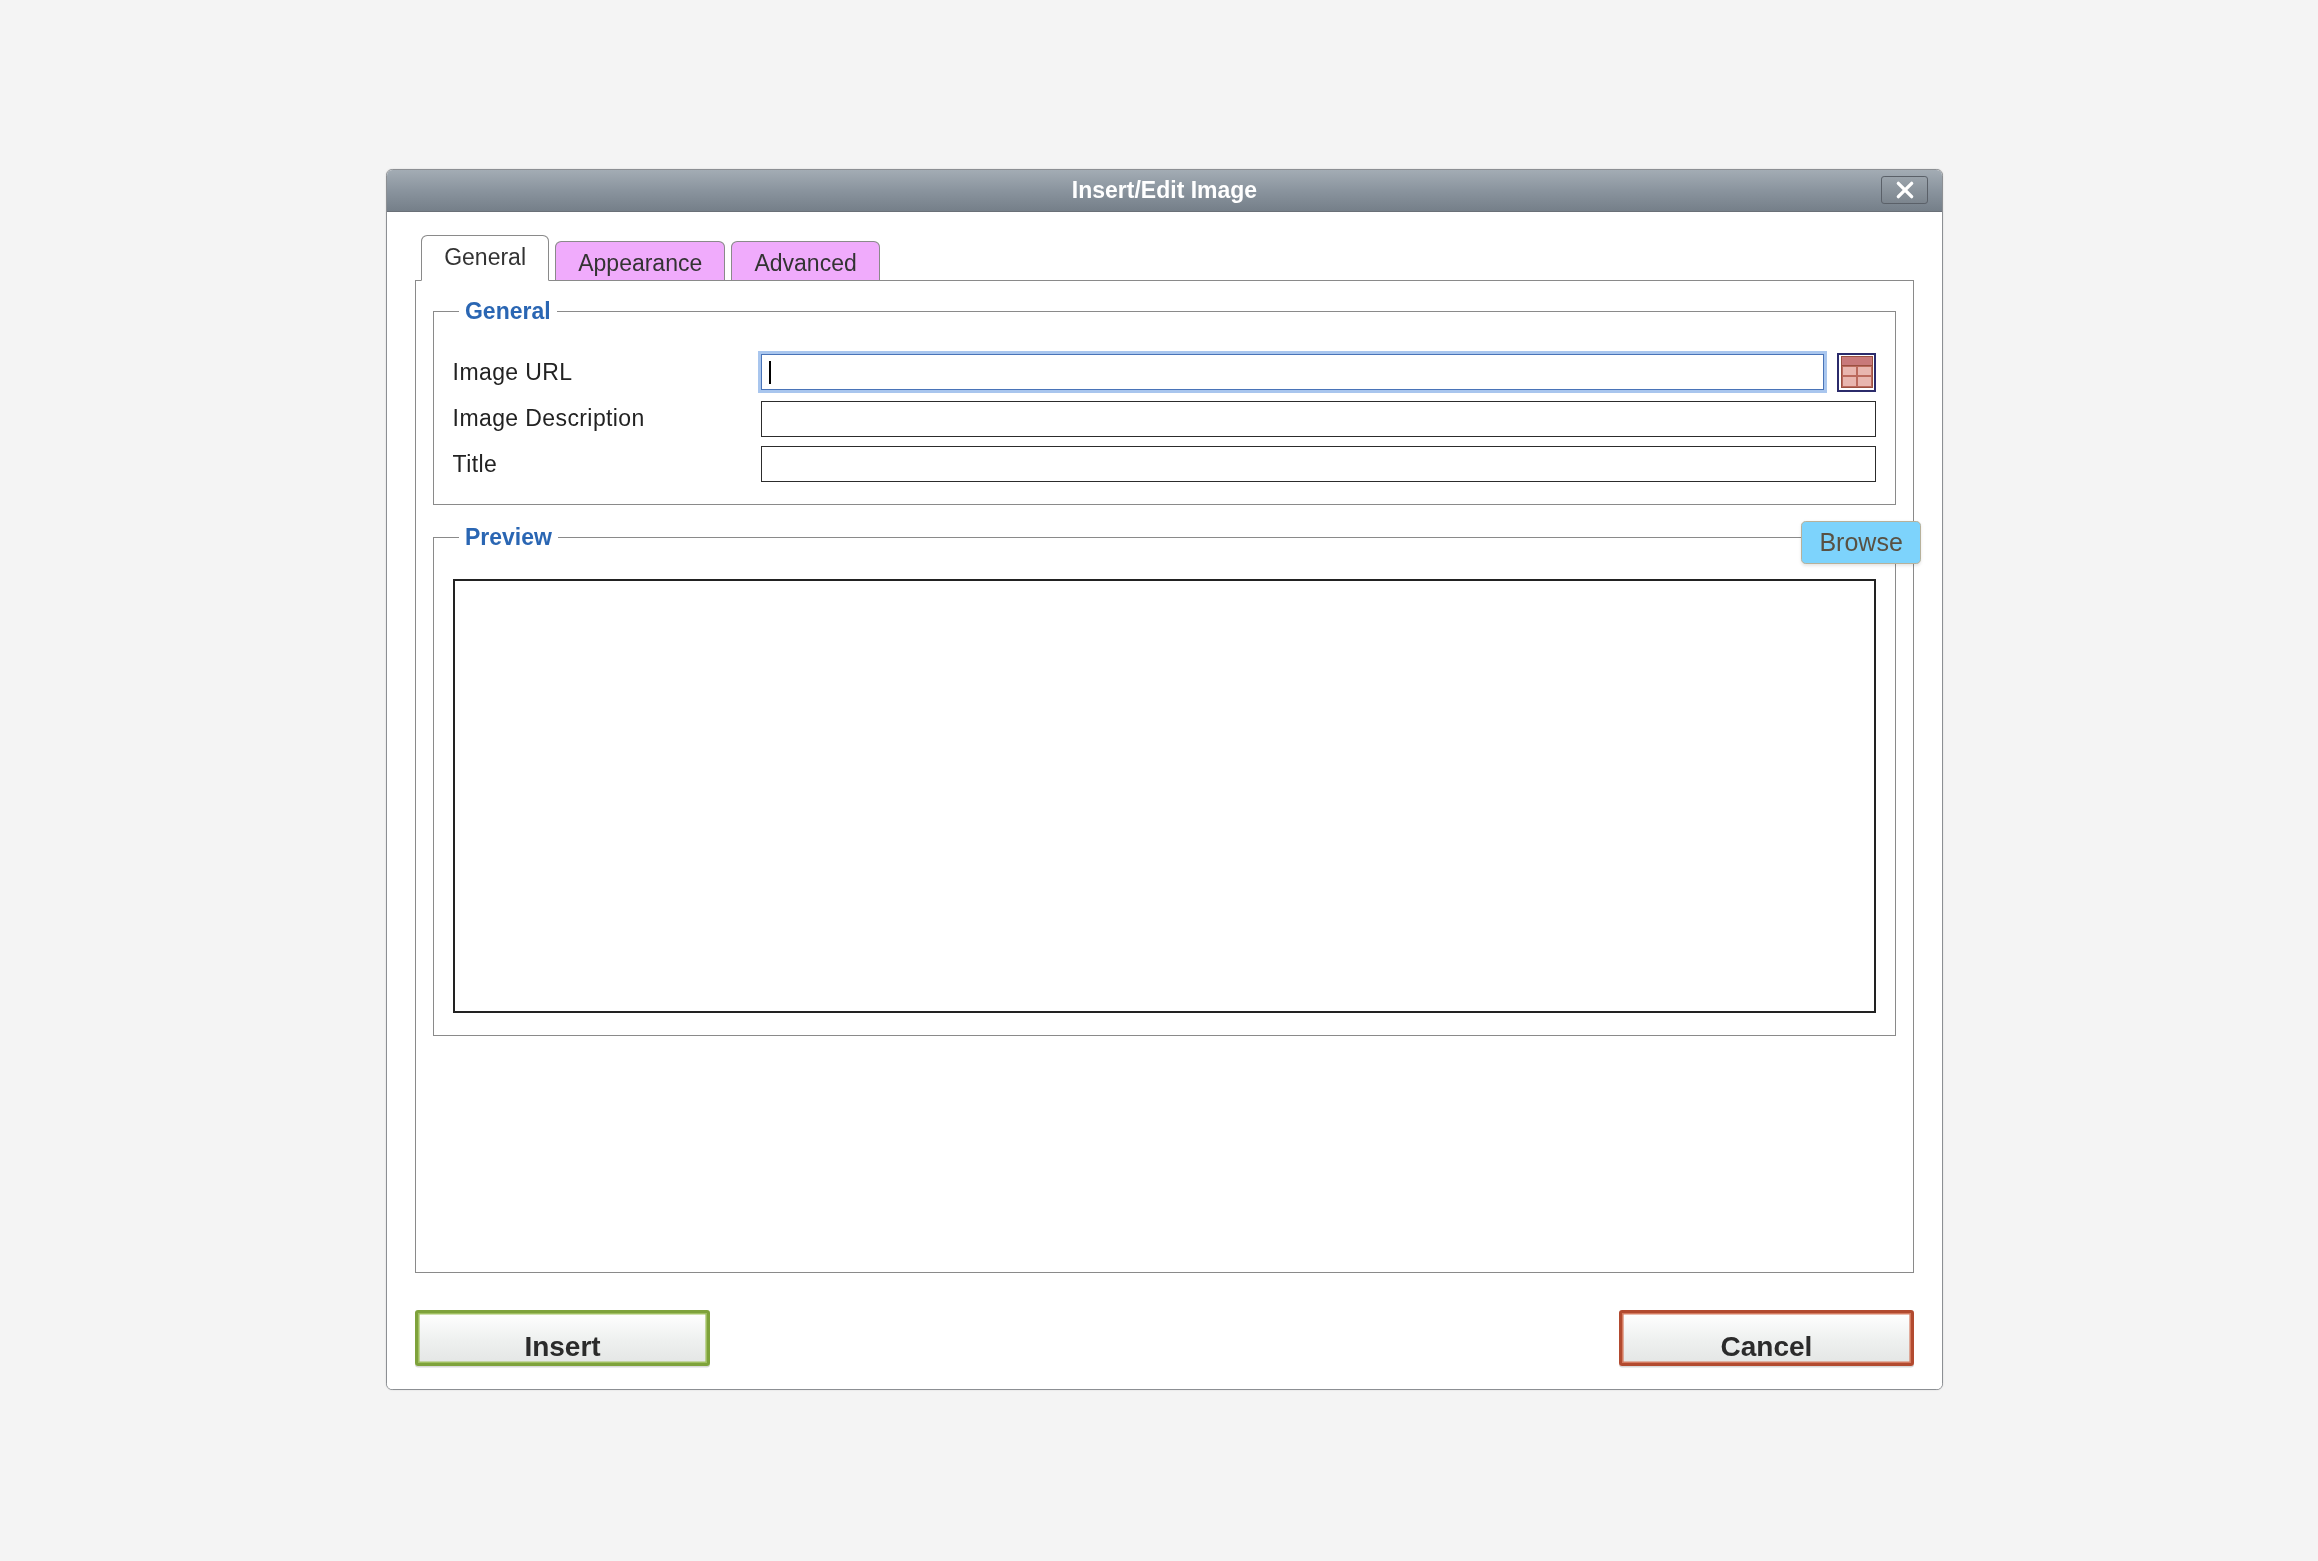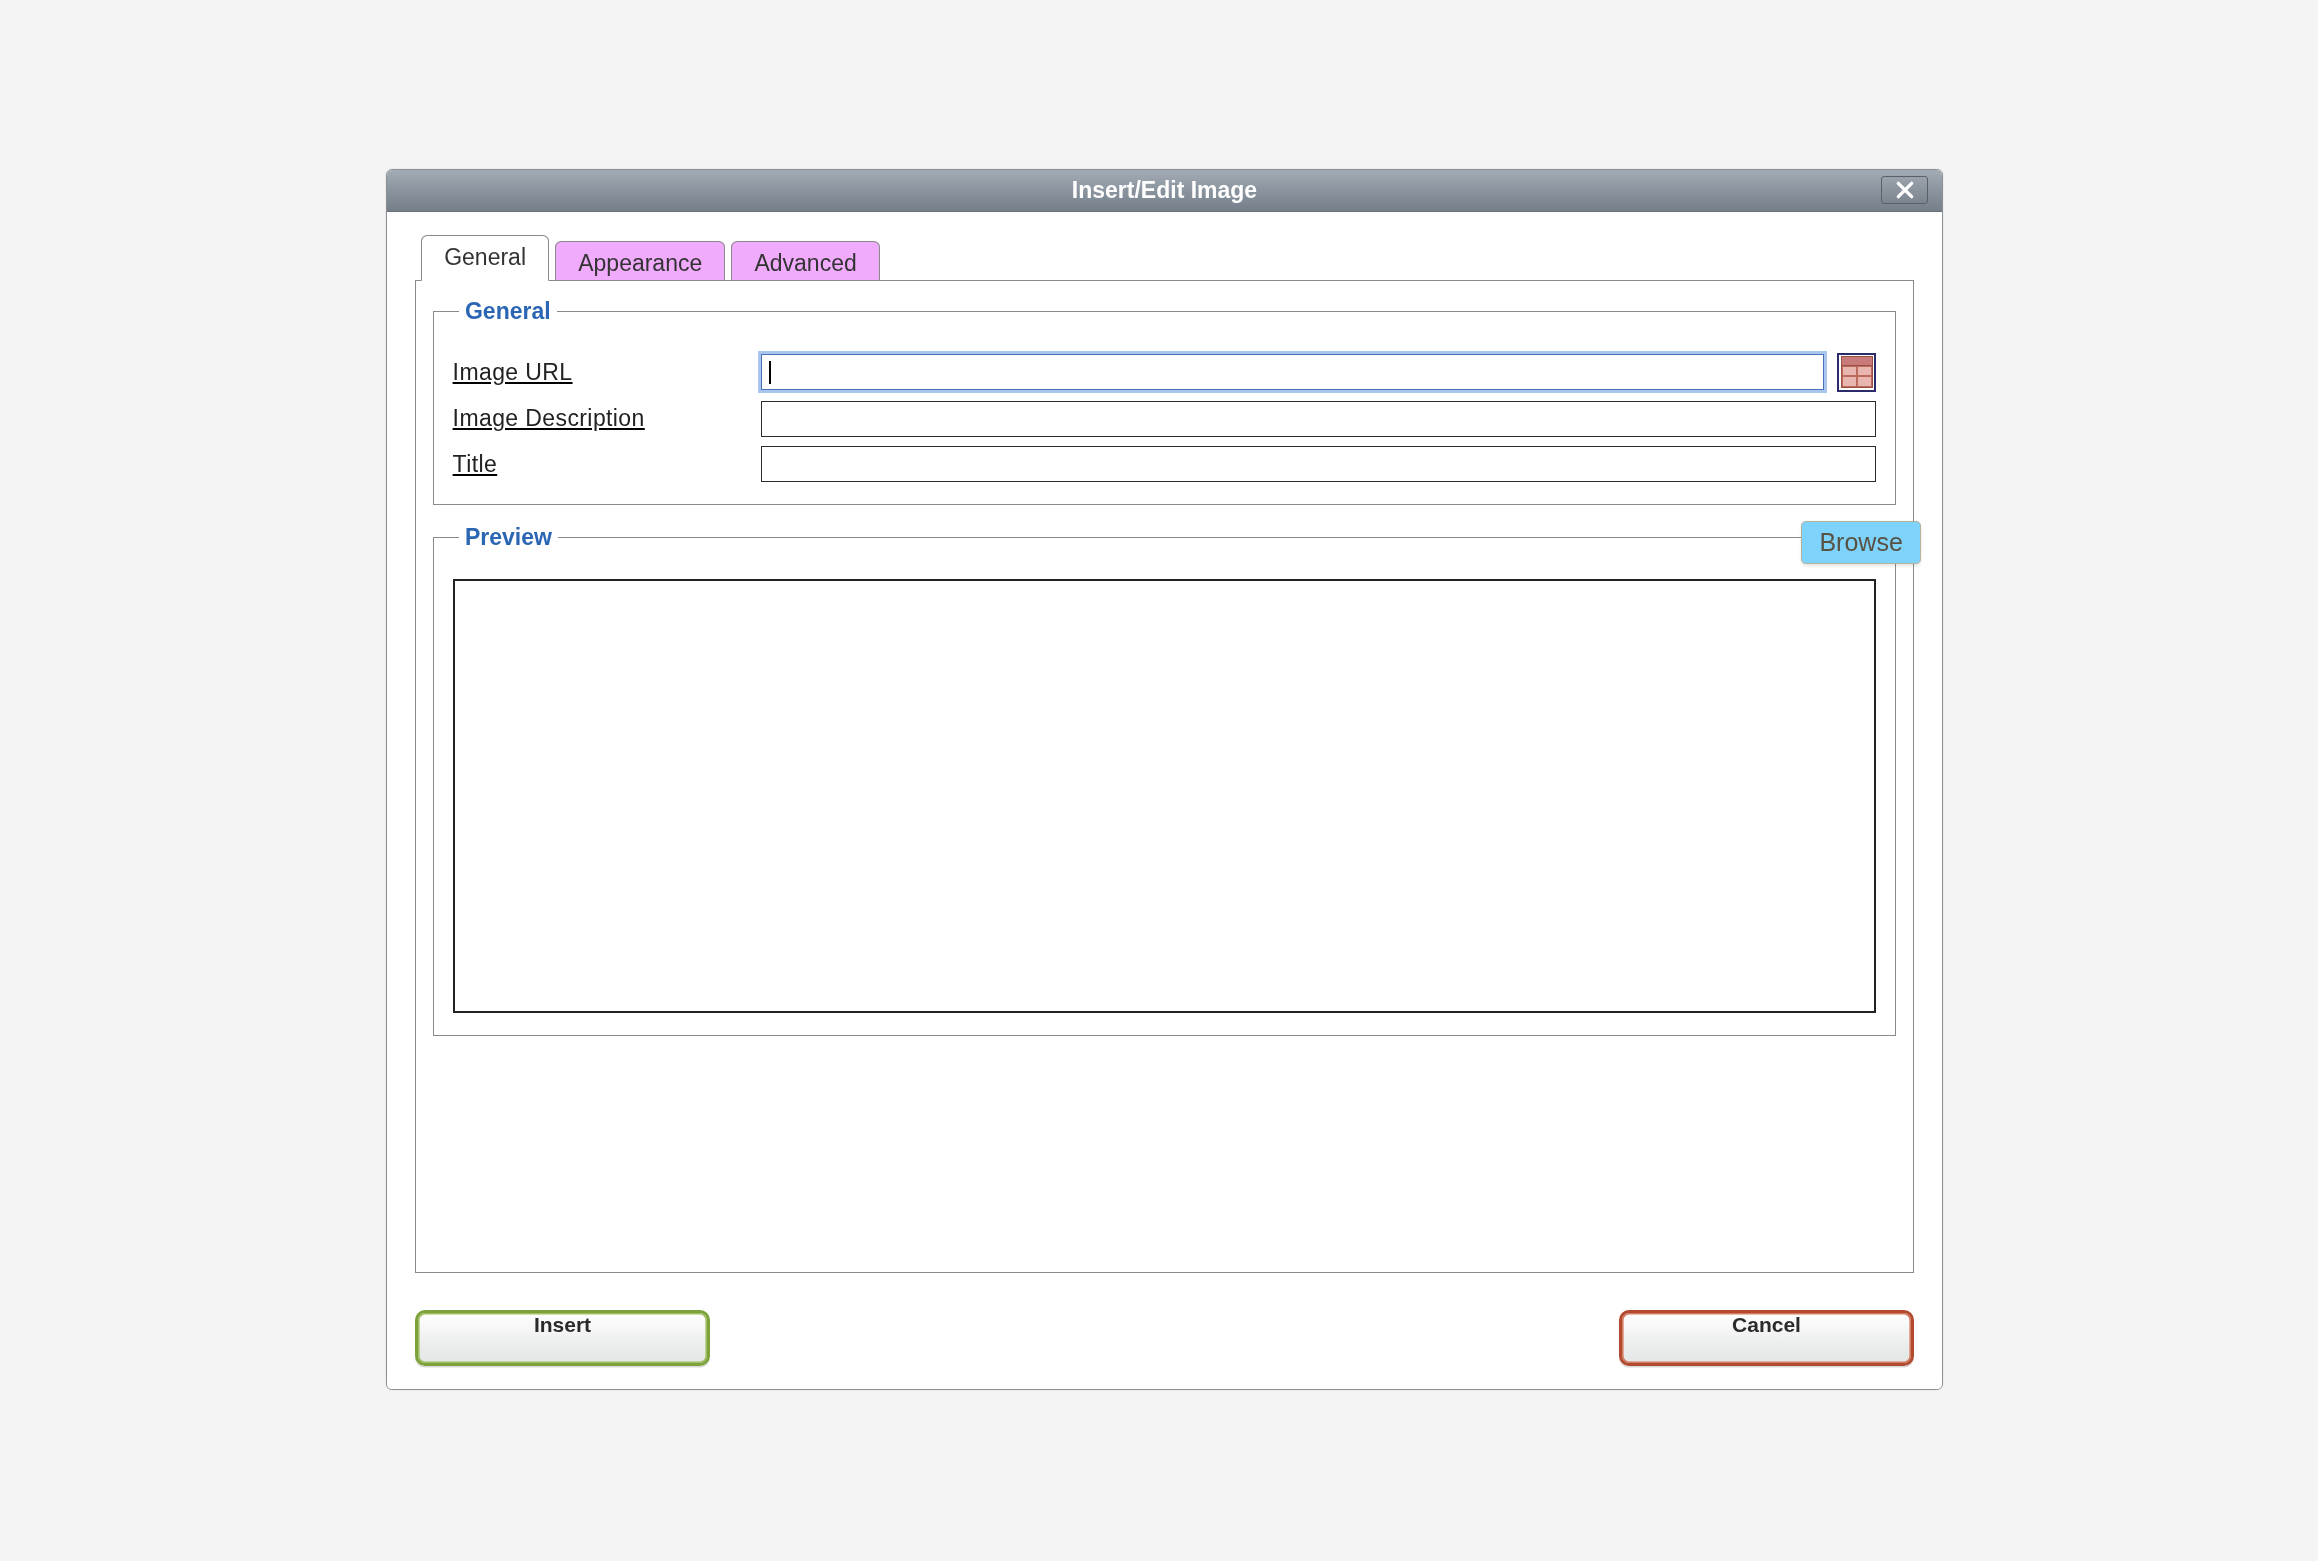--- a/index.html
+++ b/index.html
@@ -103,21 +103,20 @@
     font-size: 23px;
     padding: 0 6.2px;
     margin-left: 6.2px;
   }
   .form-row {
     display: flex;
     align-items: center;
     gap: 13px;
     margin-bottom: 9.3px;
     margin-top: 6.2px;
-    text-decoration: underline;
   }
   .form-label {
     width: 295px;
     color: #222;
     font-size: 23px;
     letter-spacing: 0.4px;
   }
   .text-input {
     flex: 1;
     height: 36px;
@@ -178,28 +177,28 @@
   }
   .button-bar {
     display: flex;
     justify-content: space-between;
     padding: 18.6px 28px 23px 28px;
     background: #ffffff;
   }
   .btn {
     min-width: 295px;
     height: 56px;
-    font-size: 21px;
+    font-size: 28px;
     font-weight: bold;
     color: #2b2b2b;
     background: linear-gradient(to bottom, #ffffff 0%, #eef0ef 55%, #e4e6e5 100%);
-    border-radius: 10px;
+    border-radius: 3px;
     cursor: pointer;
     display: flex;
-    align-items: flex-start;
+    align-items: flex-end;
     justify-content: center;
     border: 3.1px solid transparent;
   }
   .btn.insert {
     border-color: #7ea23b;
     box-shadow: inset 0 0 0 1.6px #9fbf5f, 0 1.6px 0 rgba(0,0,0,0.15);
   }
   .btn.cancel {
     border-color: #b24a2f;
     box-shadow: inset 0 0 0 1.6px #d47a5f, 0 1.6px 0 rgba(0,0,0,0.15);

